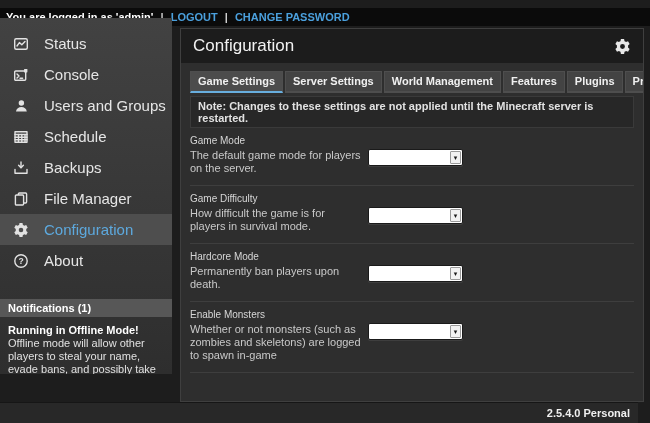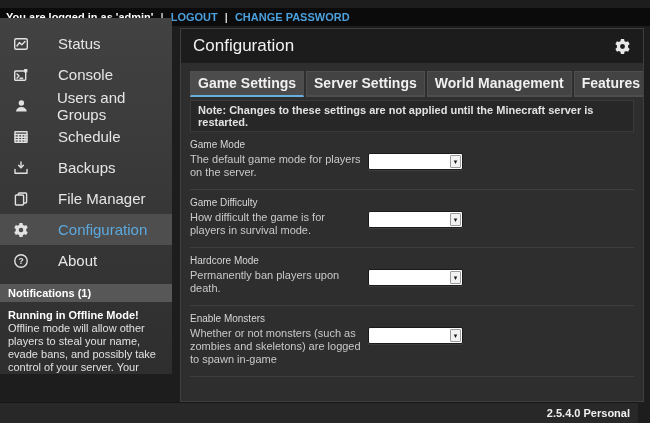--- a/index.html
+++ b/index.html
@@ -29,25 +29,25 @@
     overflow:hidden;
   }
   .menu { padding-top:10px; }
   .menu-item {
     height:31px; display:flex; align-items:center;
     padding-left:12px; cursor:pointer;
     color:#e6e6e6; font-size:15px;
   }
   .menu-item .mi-icon { width:18px; height:16px; display:inline-flex; align-items:center; justify-content:center; }
   .menu-item .mi-icon svg { display:block; }
-  .menu-item .mi-label { margin-left:28px; }
+  .menu-item .mi-label { margin-left:14px; }
   .menu-item.active { background:#4e4e4e; color:#5da9de; }
 
   .notif-header {
-    margin-top:8px;
+    margin-top:23px;
     background:#575757; color:#ffffff;
     font-size:11px; font-weight:bold;
     padding:3px 8px;
   }
   .notif-body {
     padding:7px 8px 0 8px;
     font-size:11px; line-height:13px; color:#e0e0e0;
   }
   .notif-title { font-weight:bold; color:#ffffff; }
 
@@ -62,21 +62,21 @@
     display:flex; align-items:center; justify-content:space-between;
     padding:0 12px;
   }
   .panel-title { color:#f2f2f2; font-size:17px; }
   .panel-gear { cursor:pointer; display:flex; align-items:center; }
   .panel-body { padding:6px 9px; }
 
   .tabs { display:flex; gap:2px; margin-top:2px; }
   .tab {
     background:#434343; border:1px solid #4e4e4e; border-bottom:2px solid #4e4e4e;
-    color:#f0f0f0; font-size:14px; font-weight:bold;
+    color:#f0f0f0; font-size:11px; font-weight:bold;
     padding:3px 7px 4px 7px; cursor:pointer; white-space:nowrap;
   }
   .tab.active { background:#4c4c4c; border-bottom:2px solid #68aede; }
 
   .note-bar {
     margin-top:3px;
     background:#272727; border:1px solid #3a3a3a;
     color:#e2e2e2; font-size:11px; font-weight:bold;
     padding:3px 7px;
   }

